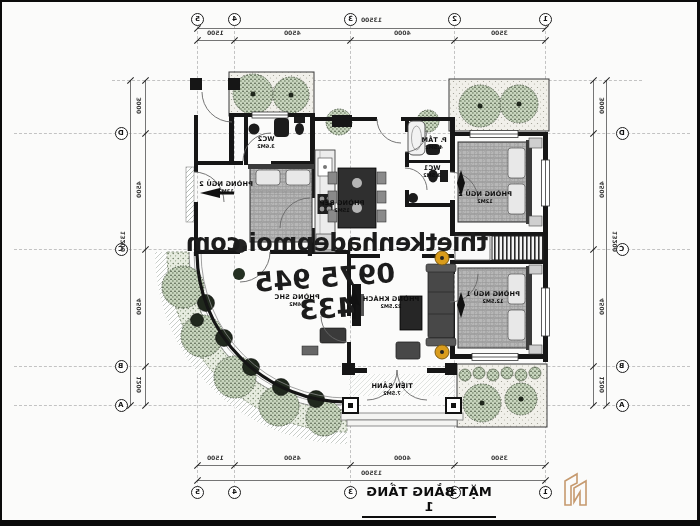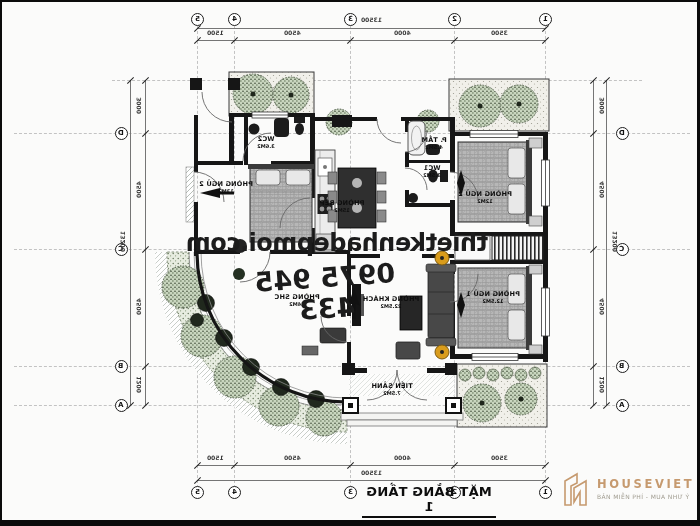--- a/index.html
+++ b/index.html
@@ -491,19 +491,15 @@
     <div class="tb-sub">TỔNG DIỆN TÍCH 139M2</div>
   </div>
 
   <div class="logo">
     <svg width="30" height="40" viewBox="0 0 30 40">
       <g fill="none" stroke="#c69a6f" stroke-width="1.6">
         <path d="M3,37 V13 L15,6 V15 L9,18 V37 Z"></path>
         <path d="M12,34 V20 L24,13 V37 L18,37 V24 Z"></path>
       </g>
     </svg>
-    <div class="logo-text">
-      <div class="logo-name">HOUSEVIET</div>
-      <div class="logo-tag">BẢN MIỄN PHÍ - MUA NHƯ Ý</div>
-    </div>
   </div>
 
 </div>
 
 </body></html>

